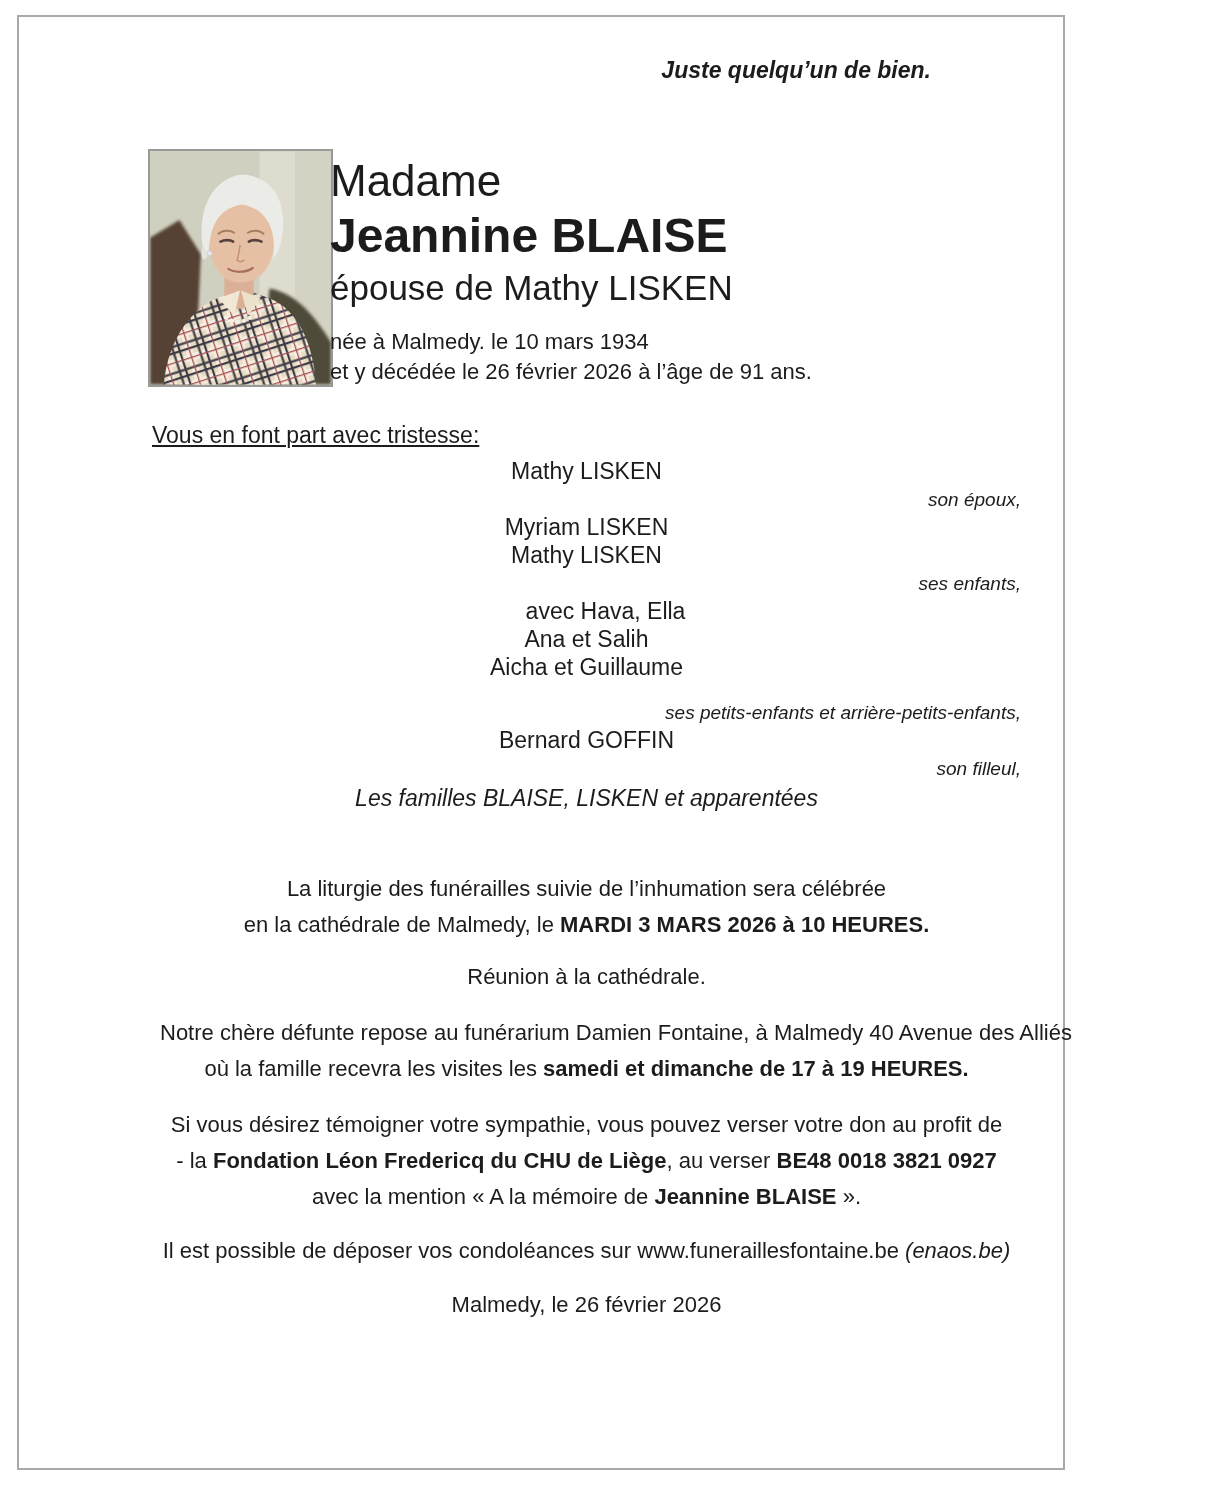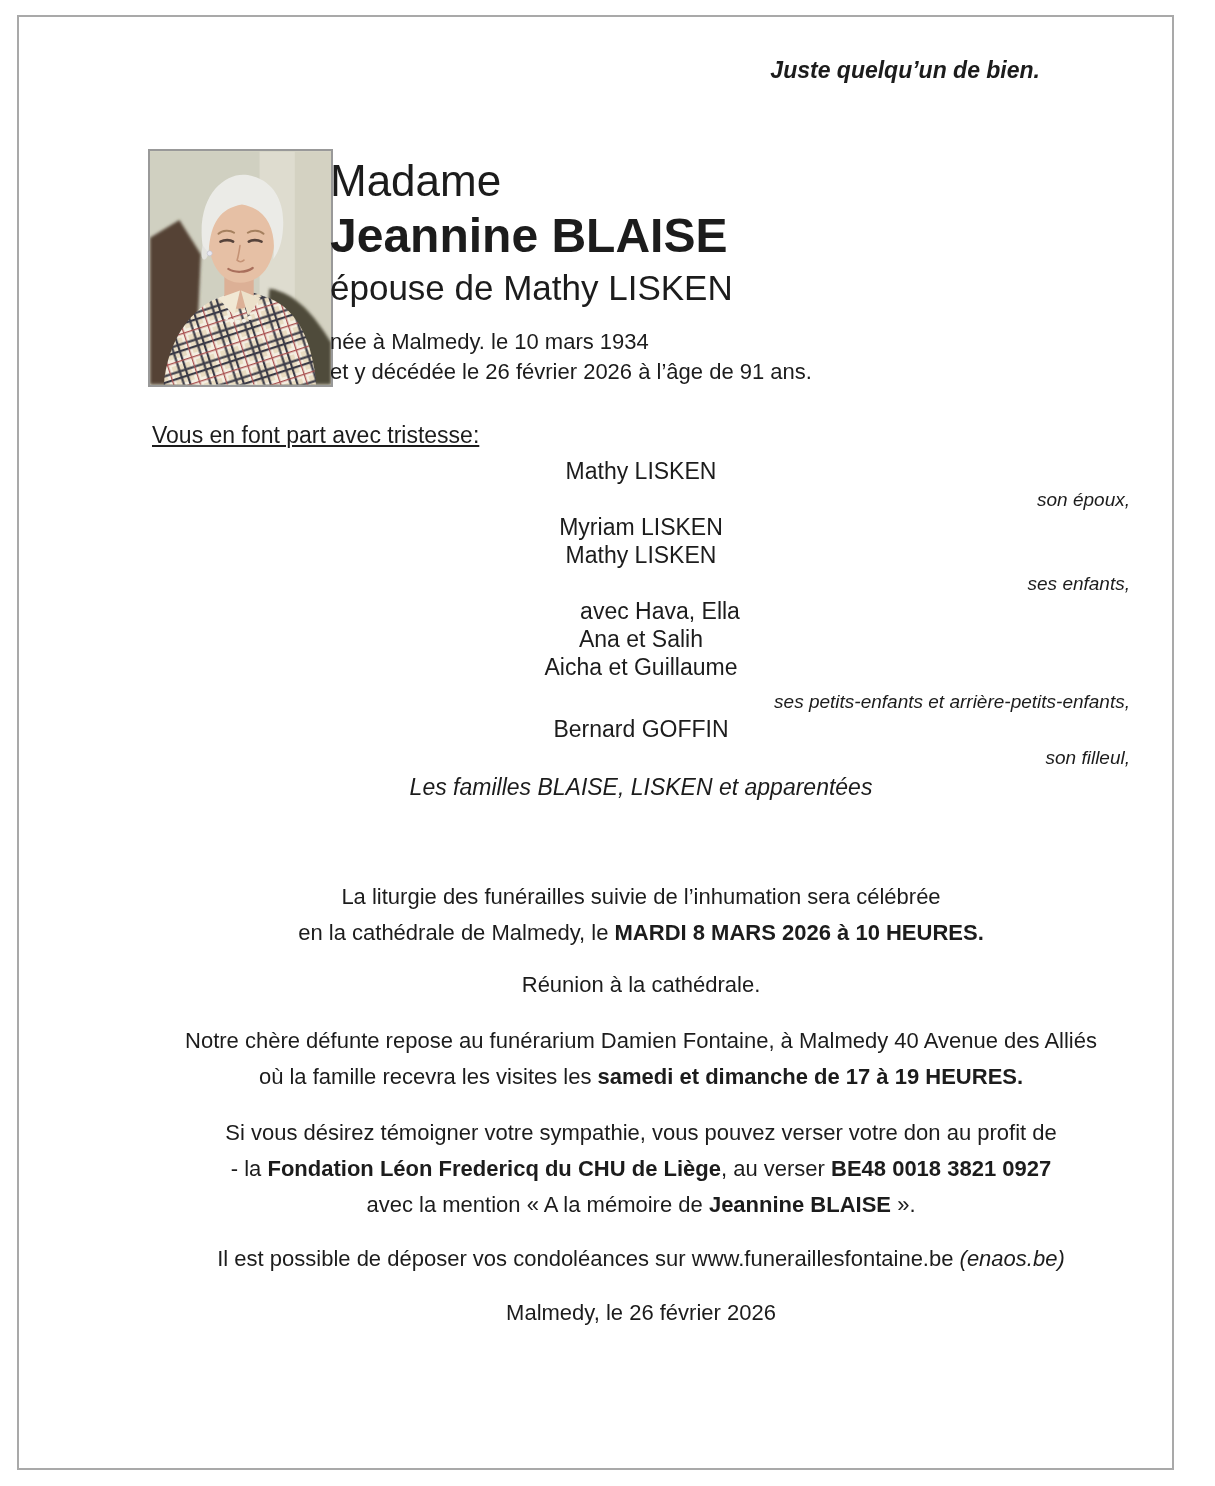--- a/index.html
+++ b/index.html
@@ -1,21 +1,21 @@
 <!DOCTYPE html>
 <html><head>
 <meta charset="utf-8">
 <style>
   html,body{margin:0;padding:0;background:#ffffff;}
   .page{
     position:relative;width:1215px;height:1486px;background:#ffffff;
     font-family:"Liberation Sans","DejaVu Sans",sans-serif;color:#1c1c1c;overflow:hidden;
   }
   .frame{
-    position:absolute;left:17px;top:15px;width:1157px;height:1455px;
+    position:absolute;left:17px;top:15px;width:1048px;height:1455px;
     border:2px solid #a9a9a9;box-sizing:border-box;
   }
   .motto{
     position:absolute;top:40px;right:132px;
     font-size:23px;font-style:italic;font-weight:700;white-space:nowrap;
   }
   .photo{
     position:absolute;left:129px;top:132px;width:185px;height:238px;
     border:2px solid #999999;box-sizing:border-box;background:#d3d3c4;overflow:hidden;
   }
@@ -30,26 +30,26 @@
   .header .death{font-size:22px;line-height:30px;}
   .family{
     position:absolute;left:133px;right:42px;top:404px;
   }
   .family .intro{font-size:23px;line-height:28px;margin-bottom:8px;text-decoration:underline;}
   .family .fname{font-size:23px;line-height:28px;text-align:center;}
   .family .fname.indent{padding-left:38px;}
   .family .relation{
     font-size:19px;line-height:26px;font-style:italic;text-align:right;margin:2px 0 0 0;
   }
-  .family .relation.big-gap{margin-top:8px;}
+  .family .relation.big-gap{margin-top:19px;}
   .family .gap2{margin-top:2px;font-style:italic;}
   .main-text{
     position:absolute;left:133px;right:42px;top:846px;text-align:center;
   }
-  .main-text p{margin:16px;font-size:22px;line-height:36px;}
+  .main-text p{margin:8px;font-size:22px;line-height:36px;}
   .main-text p.sp16{margin-top:16px;}
   .main-text p.sp18{margin-top:18px;}
   .main-text p.sp20{margin-top:20px;}
   .main-text .line{display:block;white-space:nowrap;}
   .b{font-weight:700;}
   .it{font-style:italic;}
   .footer-line{
     position:absolute;left:133px;right:42px;top:1408px;text-align:center;
     font-size:17px;line-height:30px;font-style:italic;
   }
@@ -132,21 +132,21 @@
 
       <div class="fname">Bernard GOFFIN</div>
       <div class="relation">son filleul,</div>
 
       <div class="fname gap2">Les familles BLAISE, LISKEN et apparentées</div>
     </div>
 
     <div class="main-text">
       <p>
         <span class="line">La liturgie des funérailles suivie de l’inhumation sera célébrée</span>
-        <span class="line"><span>en la cathédrale de Malmedy, le </span><span class="b">MARDI 8 MARS 2026 à 10 HEURES.</span></span>
+        <span class="line"><span>en la cathédrale de Malmedy, le </span><span class="b">MARDI 3 MARS 2026 à 10 HEURES.</span></span>
       </p>
       <p class="sp16">Réunion à la cathédrale.</p>
       <p class="sp20">
         <span class="line">Notre chère défunte repose au funérarium Damien Fontaine, à Malmedy 40 Avenue des Alliés</span>
         <span class="line"><span>où la famille recevra les visites les </span><span class="b">samedi et dimanche de 17 à 19 HEURES.</span></span>
       </p>
       <p class="sp20">
         <span class="line">Si vous désirez témoigner votre sympathie, vous pouvez verser votre don au profit de</span>
         <span class="line"><span>- la </span><span class="b">Fondation Léon Fredericq du CHU de Liège</span><span>, au verser </span><span class="b">BE48 0018 3821 0927</span></span>
         <span class="line"><span>avec la mention « A la mémoire de </span><span class="b">Jeannine BLAISE</span><span> ».</span></span>

